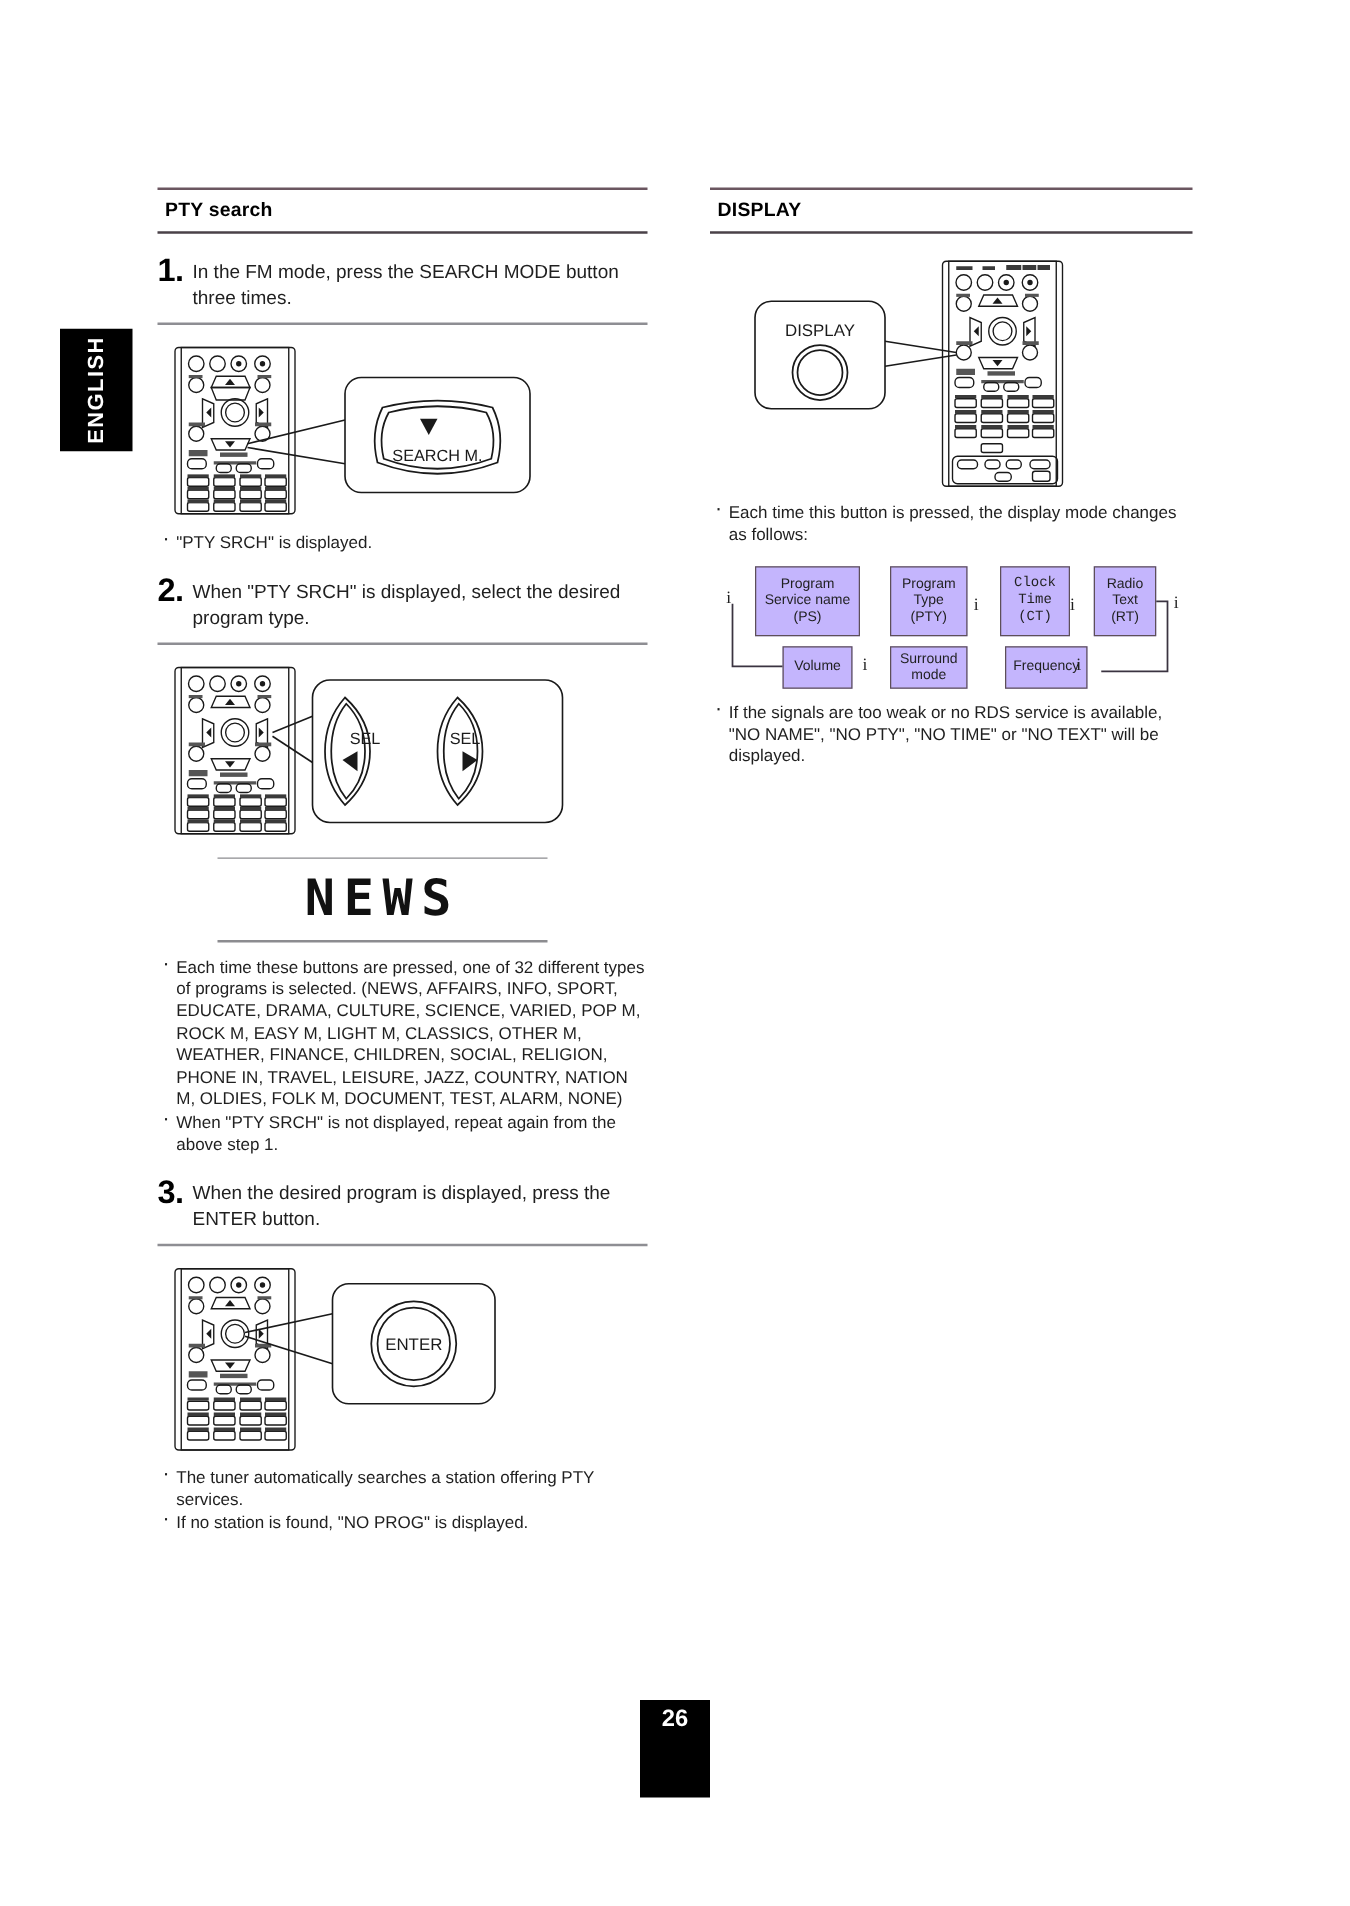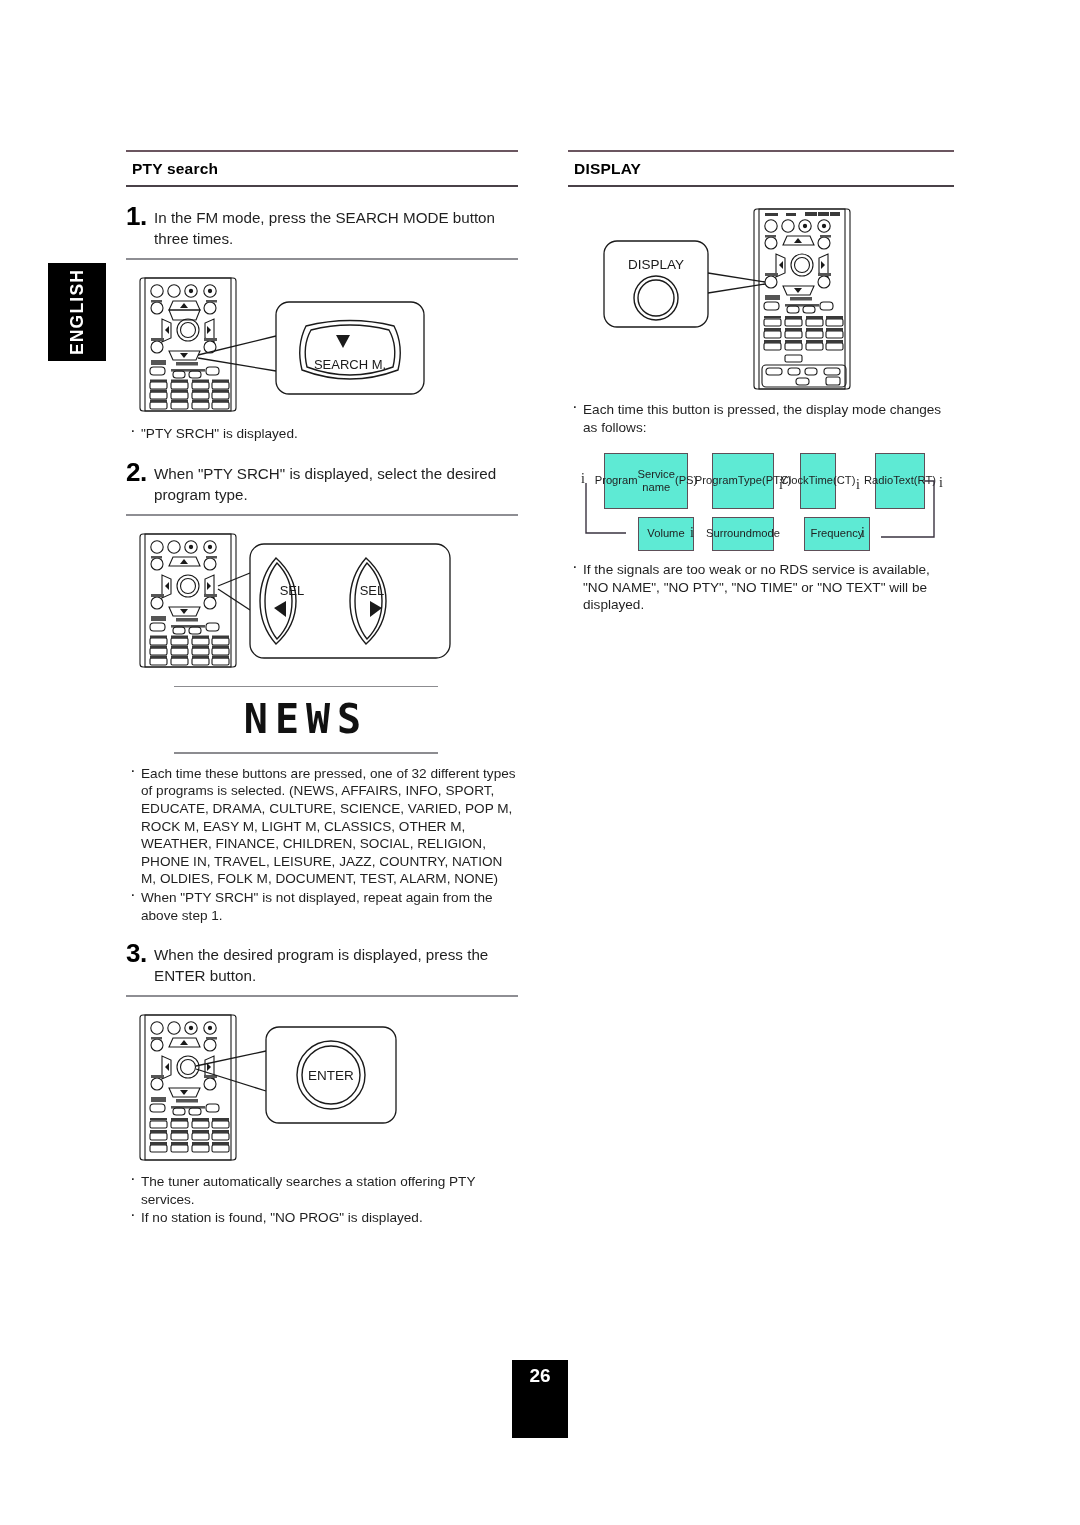--- a/index.html
+++ b/index.html
@@ -64,23 +64,23 @@
     font-size:40px;font-weight:bold;letter-spacing:7px;
     color:#111;
   }
 
   
   .remote-box{display:flex;justify-content:flex-start;margin-top:14px;position:relative;}
 
   
   .flow{position:relative;margin-top:13px;height:100px;}
   .fbox{
-    position:absolute;border:1.4px solid #5d4f58;background:#5eead4;
-    font-size:11.2px;line-height:13.4px;text-align:center;color:#1f1f1f;
-    display:flex;align-items:center;justify-content:center;flex-direction:row;
+    position:absolute;border:1.4px solid #5d4f58;background:#c4b5fd;
+    font-size:11.2px;line-height:13.4px;text-align:right;color:#1f1f1f;
+    display:flex;align-items:center;justify-content:center;flex-direction:column;
     box-sizing:border-box;
   }
   .farrow{
     position:absolute;font-family:"Liberation Serif",serif;
     font-size:14px;color:#1f1f1f;
   }
 
   
   #page-num{
     position:absolute;left:512px;top:1360px;width:56px;height:78px;background:#000;
@@ -520,32 +520,32 @@
       <div class="fbox" style="left:36px;top:4px;width:84px;height:56px;">
         <span>Program</span>
         <span>Service name</span>
         <span>(PS)</span>
       </div>
       <div class="fbox" style="left:144px;top:4px;width:62px;height:56px;">
         <span>Program</span>
         <span>Type</span>
         <span>(PTY)</span>
       </div>
-      <div class="fbox" style="left:232px;top:4px;width:36px;height:56px;">
+      <div class="fbox" style="left:232px;top:4px;width:56px;height:56px;font-family:Liberation Mono, monospace;">
         <span>Clock</span>
         <span>Time</span>
         <span>(CT)</span>
       </div>
       <div class="fbox" style="left:307px;top:4px;width:50px;height:56px;">
         <span>Radio</span>
         <span>Text</span>
         <span>(RT)</span>
       </div>
 
-      <div class="fbox" style="left:58px;top:68px;width:56px;height:34px;margin-left:12px;">
+      <div class="fbox" style="left:58px;top:68px;width:56px;height:34px;">
         <span>Volume</span>
       </div>
       <div class="fbox" style="left:144px;top:68px;width:62px;height:34px;">
         <span>Surround</span>
         <span>mode</span>
       </div>
       <div class="fbox" style="left:236px;top:68px;width:66px;height:34px;">
         <span>Frequency</span>
       </div>
 

